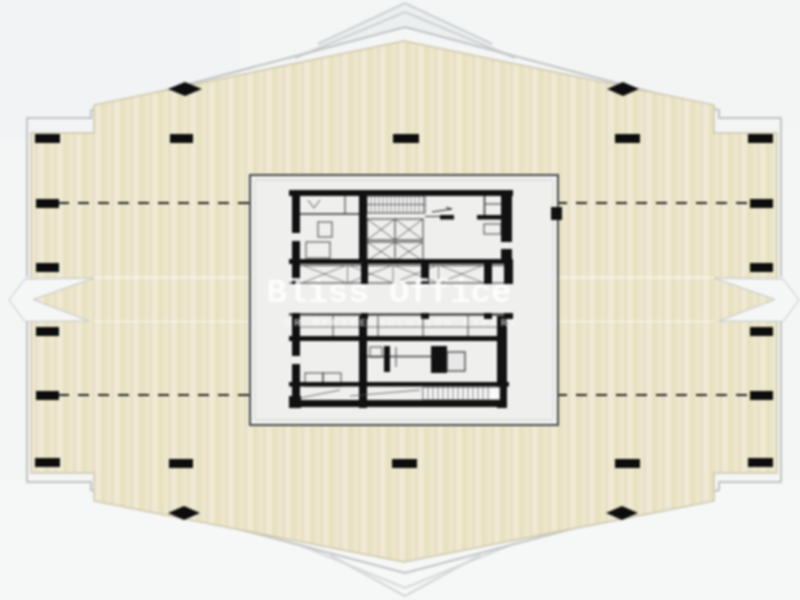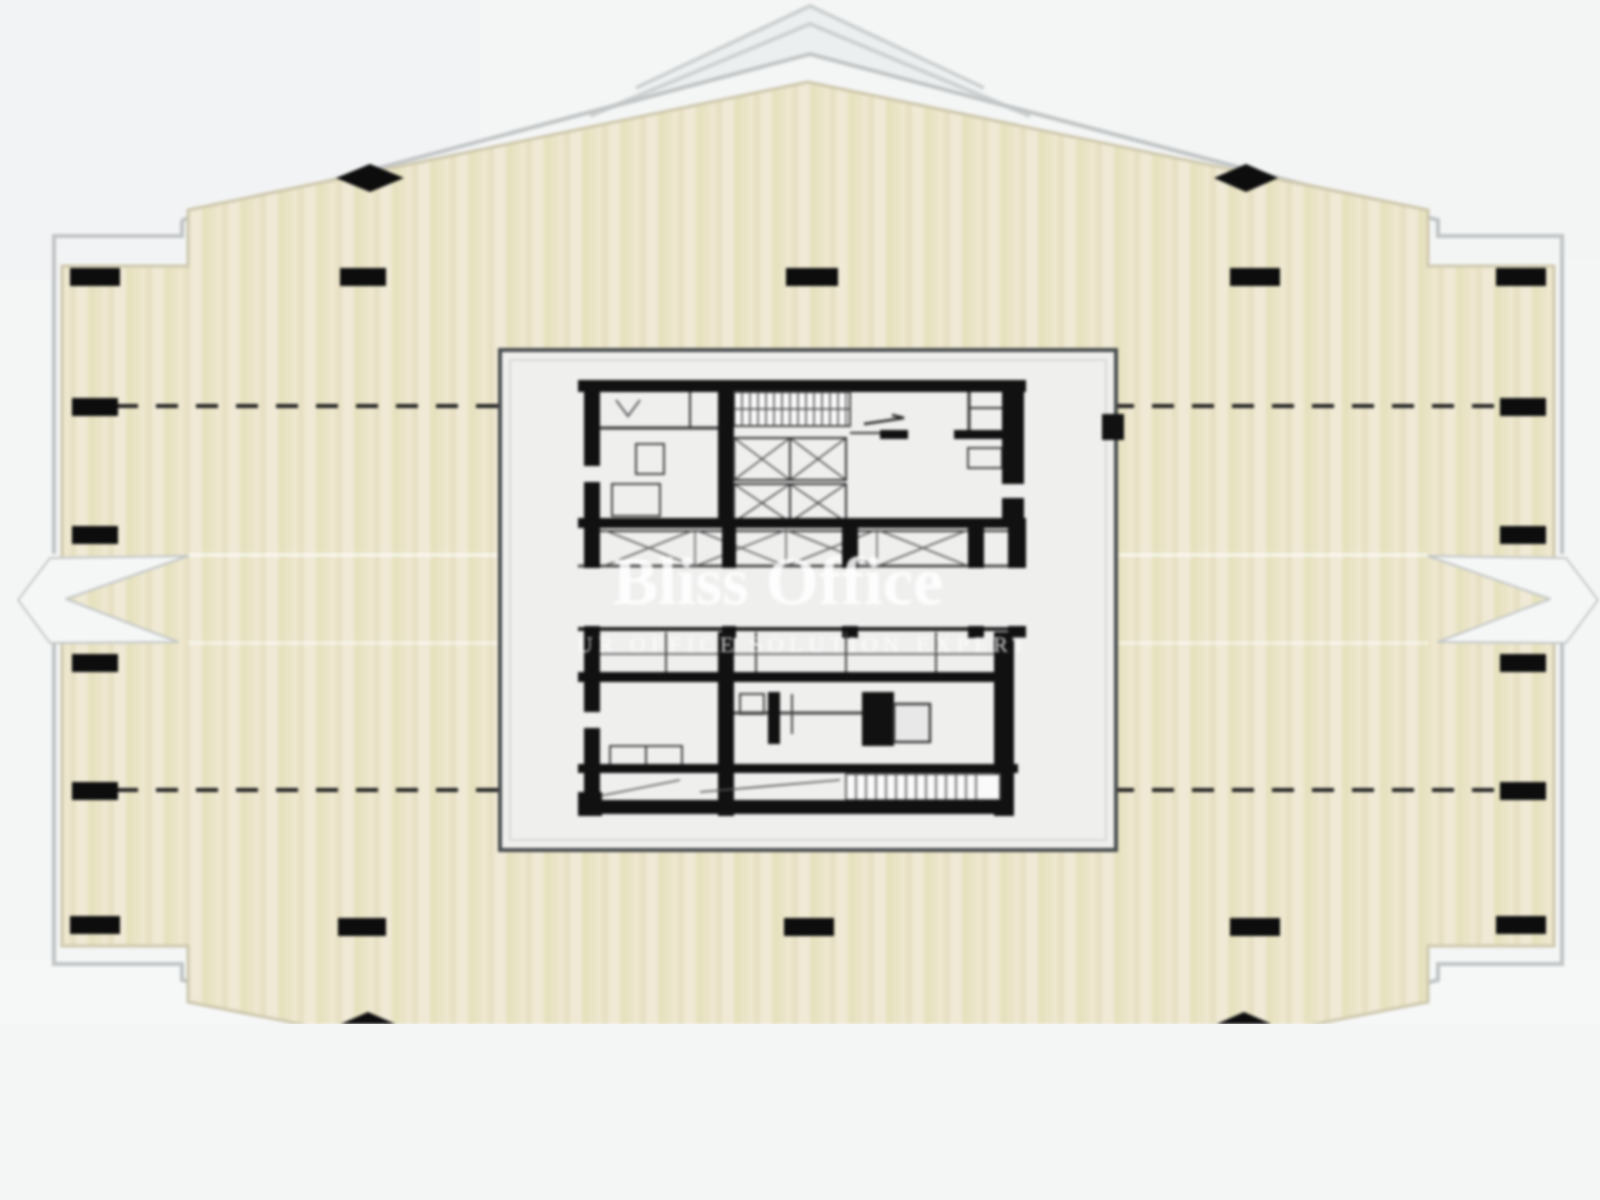--- a/index.html
+++ b/index.html
@@ -1,17 +1,17 @@
 <!DOCTYPE html>
 <html><head>
 <meta charset="utf-8">
 <style>
   html,body{margin:0;padding:0;background:#f4f5f5;}
-  #page{width:800px;height:512px;position:relative;overflow:hidden;filter:blur(0.8px);
-        font-family:Liberation Serif, serif;}
+  #page{width:800px;height:600px;position:relative;overflow:hidden;filter:blur(0.8px);
+        font-family:Liberation Mono, monospace;}
   svg{display:block;}
 </style>
 </head>
 <body>
 <div id="page">
 <svg width="800" height="600" viewBox="0 0 800 600">
 <defs>
   <pattern id="beigestripe" width="19" height="10" patternUnits="userSpaceOnUse">
     <rect width="19" height="10" fill="#eae4c7"></rect>
     <rect x="0" width="6" height="10" fill="#efe9d5"></rect>

